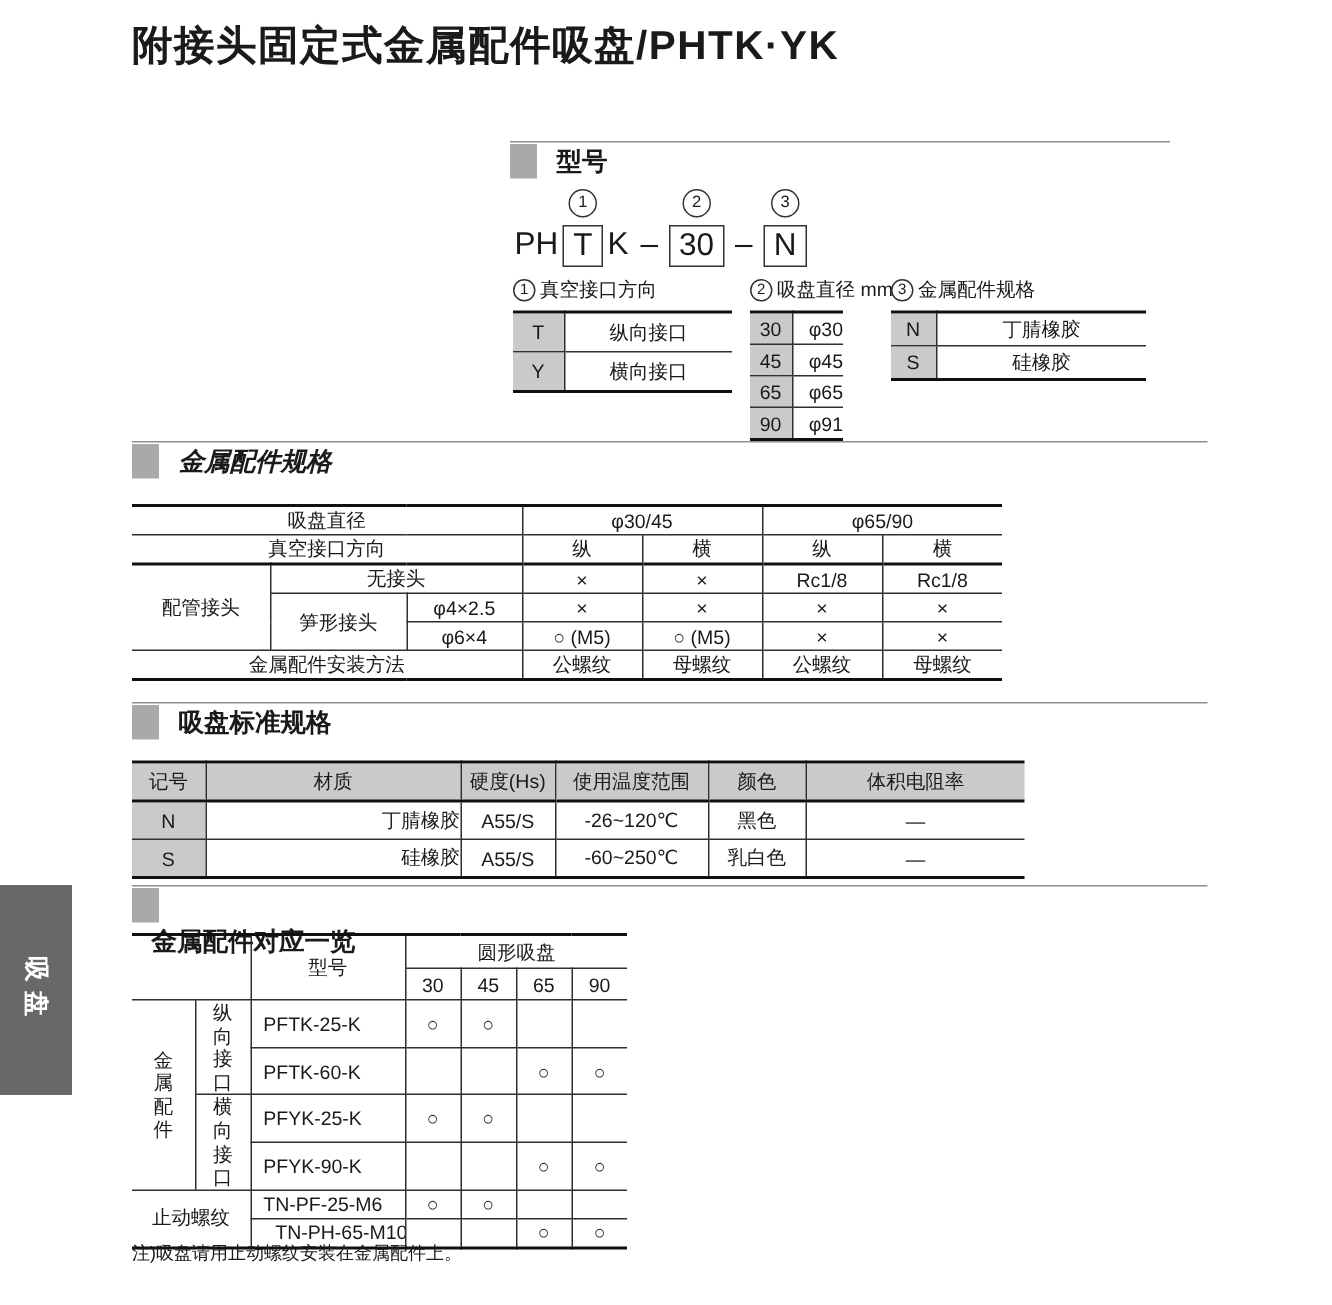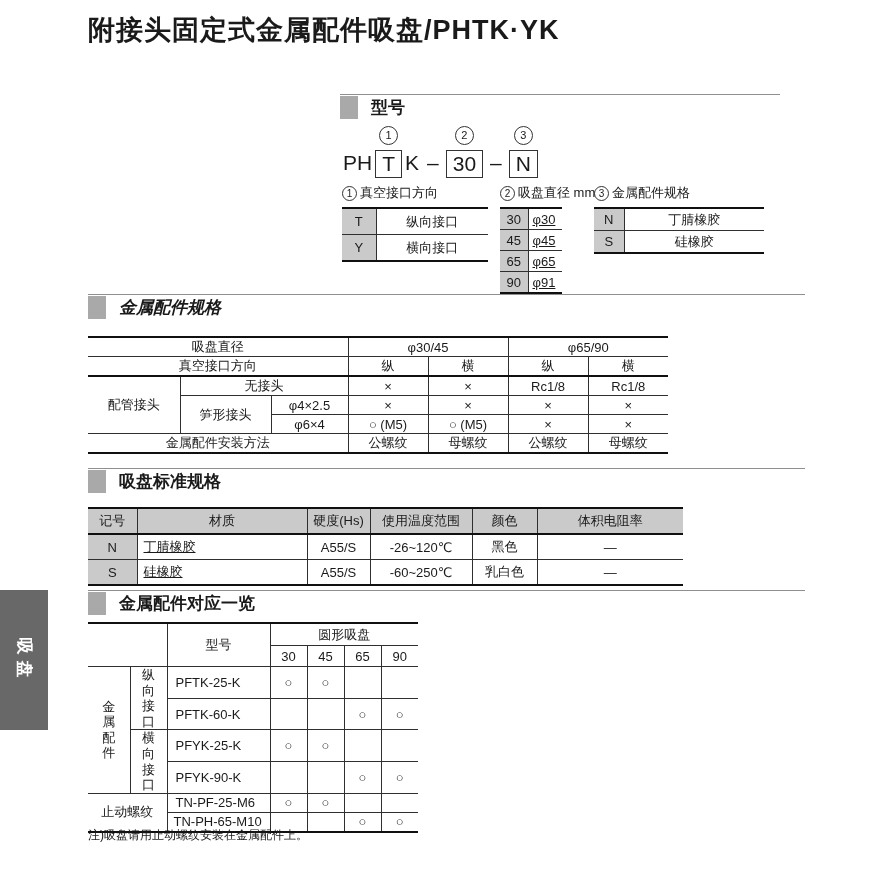--- a/index.html
+++ b/index.html
@@ -34,21 +34,21 @@
   .mc-dash{padding:0 6px 3px;}
 
   
   table{border-collapse:collapse;table-layout:fixed;
     border-top:2px solid #101010;border-bottom:2px solid #101010;}
   td{border:1px solid #2f2f2f;text-align:center;font-size:13px;padding:0;
     overflow:hidden;white-space:nowrap;}
   tr td:first-child{border-left:none;}
   tr td:last-child{border-right:none;}
   .gray{background:#cacaca;}
-  .left{text-align:left;padding-left:6px;text-decoration:underline;}
+  .left{text-align:right;padding-left:6px;}
 
   
   .tbl-label{font-size:13px;margin-bottom:5px;display:flex;align-items:center;gap:3px;}
   .label-circle{width:13px;height:13px;border:1px solid #333;border-radius:50%;
     font-size:10px;line-height:13px;text-align:center;flex:0 0 auto;}
 
   .t-vac{width:146px;} .t-vac td{height:25px;}
   .t-dia{width:62px;} .t-dia td{height:20px;}
   .t-rub{width:170px;} .t-rub td{height:21px;}
   .small-note{width:190px;font-size:12px;line-height:1.5;margin-top:7px;
@@ -279,21 +279,21 @@
     <td class="gray">S</td>
     <td class="left">硅橡胶</td>
     <td>A55/S</td>
     <td>-60~250℃</td>
     <td>乳白色</td>
     <td>—</td>
   </tr>
 </tbody>
   </table>
 
-<div class="abs sec" style="left:88px;top:590px;width:717px;">
+<div class="abs sec" style="left:88px;top:590px;width:717px;flex-direction:column;">
   <div class="sq"></div>
   <div class="sec-title">金属配件对应一览</div>
 </div>
 
 <table class="abs t-corr" style="left:88px;top:622px;">
   <colgroup>
     <col style="width:42px">
       <col style="width:37px">
       <col style="width:103px">
     <col style="width:37px">
@@ -352,21 +352,21 @@
   </tr>
   <tr class="srow">
     <td colspan="2" rowspan="2">止动螺纹</td>
     <td class="model">TN-PF-25-M6</td>
     <td>○</td>
     <td>○</td>
     <td></td>
     <td></td>
   </tr>
   <tr class="srow">
-    <td class="model" style="padding-left:6px;">TN-PH-65-M10</td>
+    <td class="model" style="padding-left:16px;">TN-PH-65-M10</td>
     <td></td>
     <td></td>
     <td>○</td>
     <td>○</td>
   </tr>
 </tbody>
   </table>
 
 <div class="abs note" style="left:88px;top:827px;">注)吸盘请用止动螺纹安装在金属配件上。</div>
 

